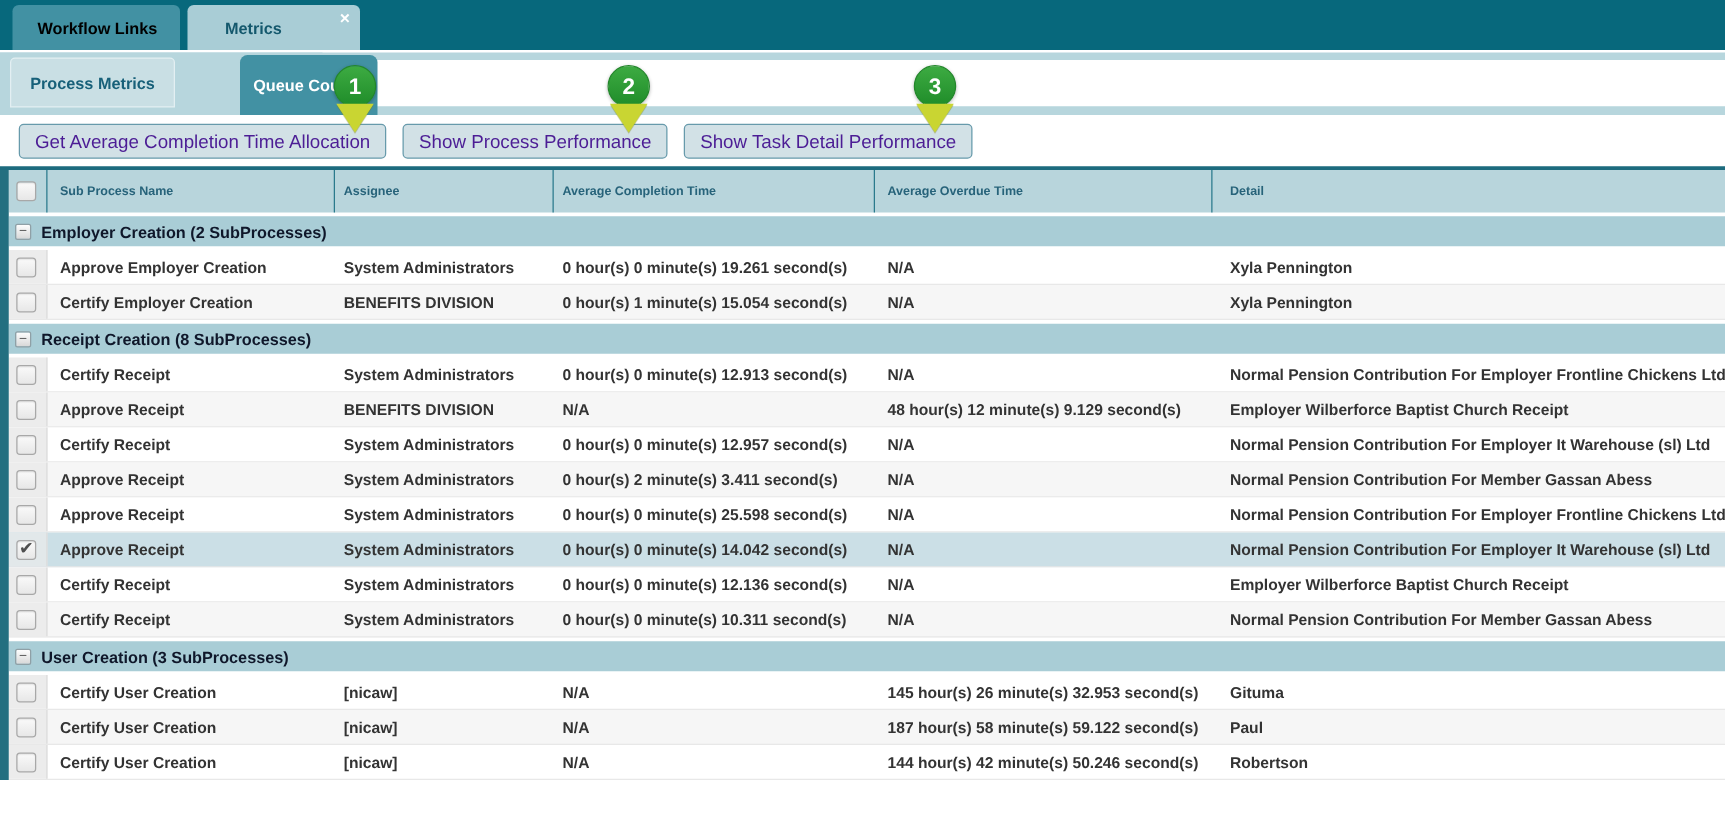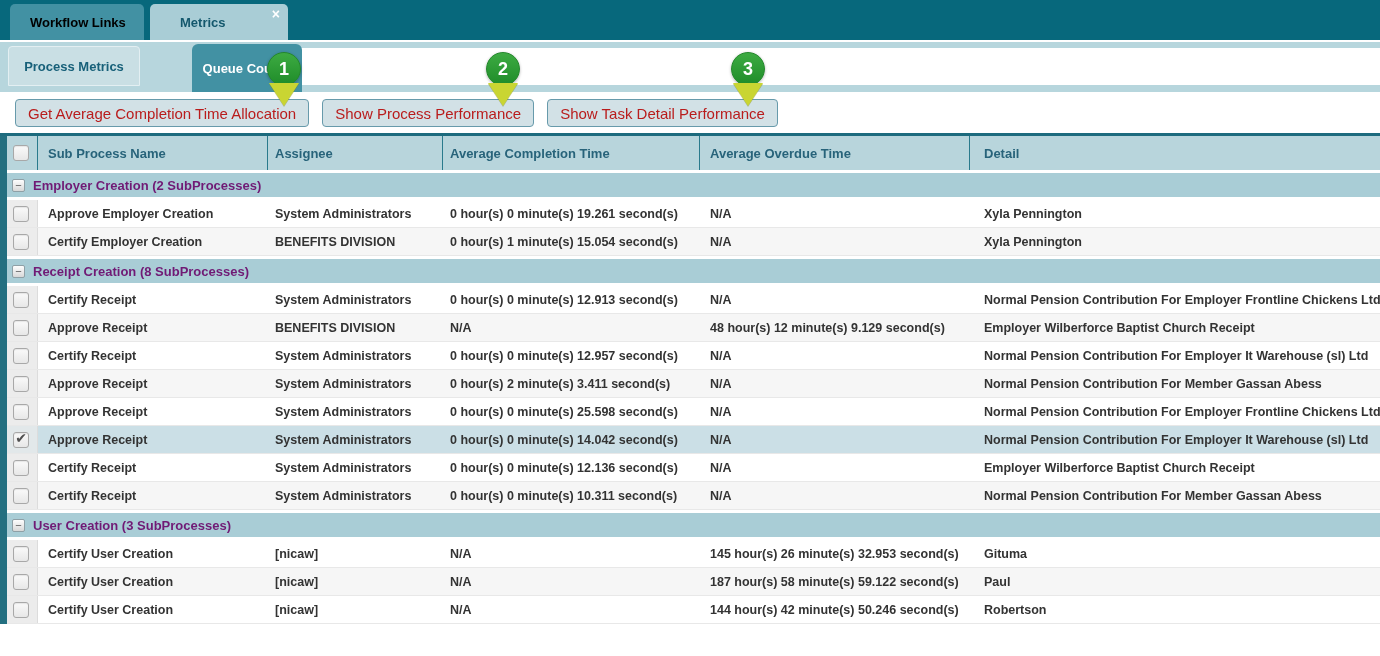--- a/index.html
+++ b/index.html
@@ -37,30 +37,30 @@
     box-shadow:0 1px 3px rgba(0,0,0,.3); color:#ffffff; font-size:18px; font-weight:bold;
     line-height:32px; }
   .callout-1 { left:267px; top:52px; }
   .callout-2 { left:486px; top:52px; }
   .callout-3 { left:731px; top:52px; }
 
   
   .toolbar { position:relative; height:41px; background:#ffffff; padding:7px 0 0 15px;
     display:flex; gap:13px; }
   .tbtn { height:28px; padding:0 12px; background:#d2e1e6; border:1px solid #679aab;
-    border-radius:4px; color:#b91c1c; font-size:15px; font-weight:normal;
+    border-radius:4px; color:#4c1d95; font-size:15px; font-weight:normal;
     font-family:"Liberation Sans","DejaVu Sans",sans-serif; cursor:pointer; white-space:nowrap; }
 
   
   .grid { position:relative; background:#ffffff; border-top:3px solid #1d6b7e;
     padding-left:7px; }
   .stripe { position:absolute; left:0; top:0; width:7px; height:100%; background:#236f80; }
 
   .ghead { display:flex; height:34px; background:#b8d5dc; margin-bottom:3px; }
-  .ghead .hcell { display:flex; align-items:center; color:#27637a; font-size:13px;
+  .ghead .hcell { display:flex; align-items:center; color:#27637a; font-size:10px;
     font-weight:600; border-right:1px solid #2a7a8c; white-space:nowrap;text-align:right; }
   .ghead .hcell:last-child { border-right:none; }
 
   .c-check { width:31px; flex:none; display:flex; align-items:center; }
   .c-name { width:230px; flex:none; padding-left:10px; }
   .c-assignee { width:175px; flex:none; padding-left:7px; }
   .c-completion { width:257px; flex:none; padding-left:7px; }
   .c-overdue { width:270px; flex:none; padding-left:10px; }
   .c-detail { flex:1; padding-left:14px; }
 
@@ -69,21 +69,21 @@
     border:1px solid #a8a8a8; border-radius:3px; box-shadow:inset 0 1px 1px rgba(0,0,0,.08);
     font-size:14px; font-weight:bold; color:#4f4f4f; cursor:pointer; overflow:visible; }
   .checkbox.checked { line-height:10px; }
   .checkbox.checked span { transform:translateY(-2px); display:block; }
 
   .group-header { display:flex; align-items:center; height:24px; background:#a9cdd6;
     margin:3px 0; cursor:pointer; }
   .collapse-box { width:13px; height:13px; margin-left:5px; background:linear-gradient(#fdfdfd,#d8d8d8);
     border:1px solid #8fa0a6; border-radius:2px; color:#5a5a5a; font-size:11px;
     line-height:10px; text-align:center; cursor:pointer; flex:none; }
-  .group-label { margin-left:8px; color:#701a75; font-size:13px; font-weight:600; white-space:nowrap; }
+  .group-label { margin-left:8px; color:#0f172a; font-size:13px; font-weight:600; white-space:nowrap; }
 
   .row { display:flex; height:28px; background:#ffffff; border-bottom:1px solid #e8e8e8;
     cursor:pointer; }
   .row.alt { background:#f6f6f6; }
   .row.selected { background:#cbdfe6; }
   .row .c-check { background:#ececec; border-right:1px solid #dcdcdc; height:100%; }
   .row.selected .c-check { background:#e2e8ea; }
   .cell { display:flex; align-items:center; color:#333333; font-size:12.5px;
     font-weight:600; white-space:nowrap; overflow:hidden; }
 </style>

